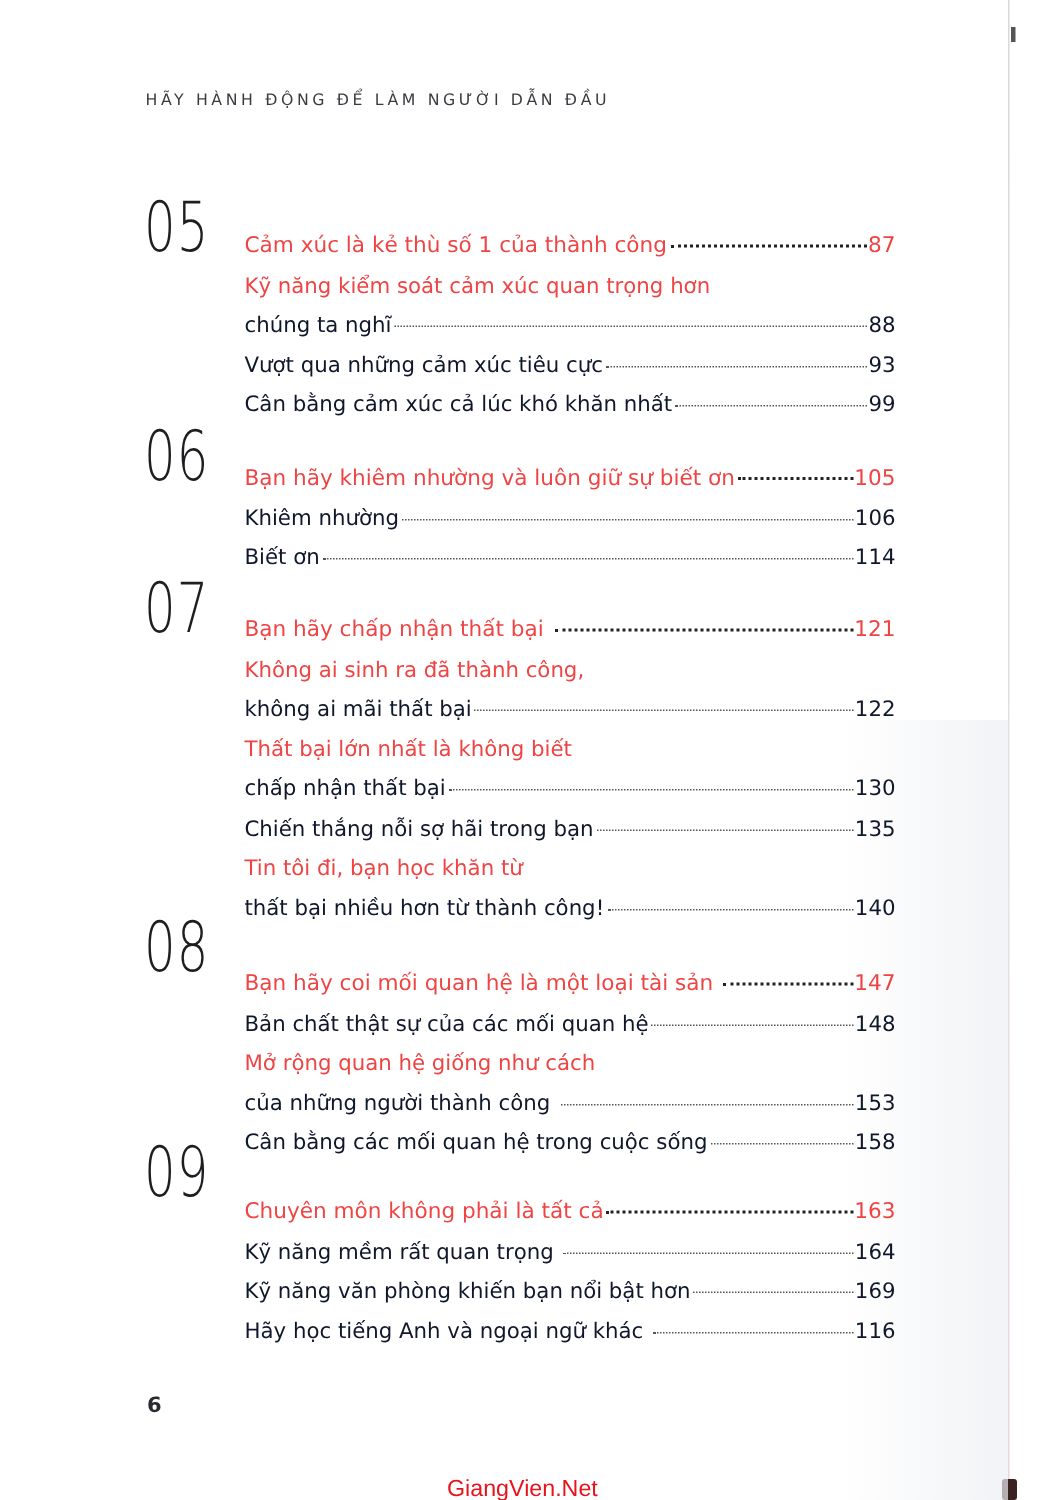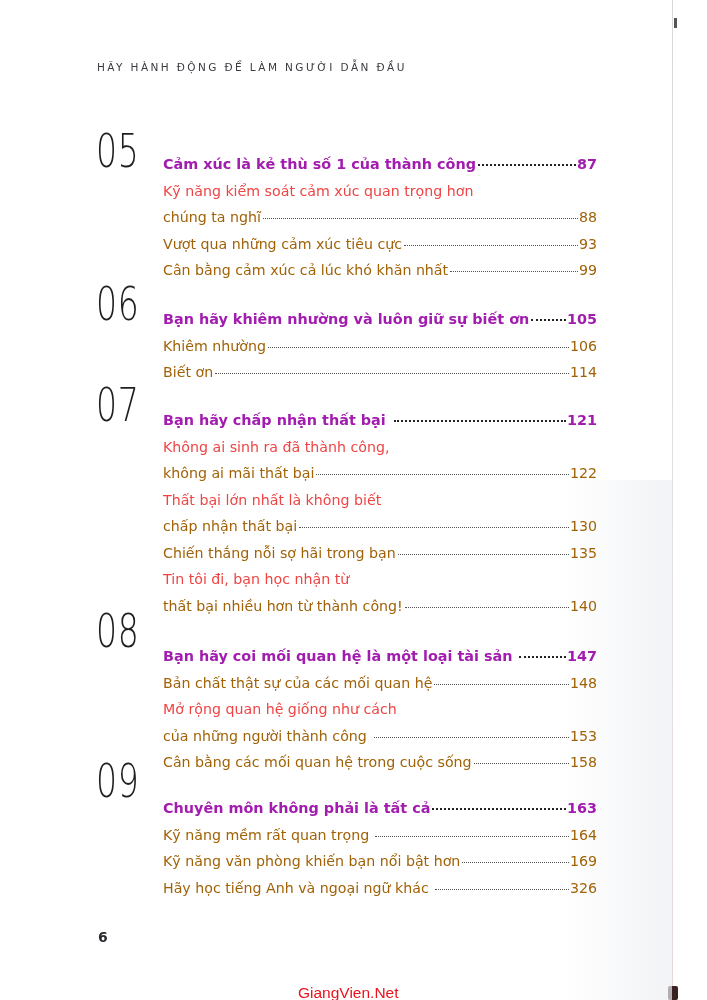--- a/index.html
+++ b/index.html
@@ -31,23 +31,23 @@
     .chapter-num {
       position: absolute; left: 96px; top: 0;
       font-family: "DejaVu Sans", sans-serif; font-weight: 200;
       font-size: 46px; line-height: 40px; color: #1e1e22;
       transform: scaleX(0.72); transform-origin: left top;
       letter-spacing: 1px;
     }
     .entries { position: absolute; left: 163px; width: 434px; }
     .entry {
       display: flex; align-items: baseline;
-      font-size: 14.2px; line-height: 26.5px; color: #a16207;
-    }
-    .entry.title { font-weight: bold; color: #a21caf; font-size: 14.4px; }
+      font-size: 14.2px; line-height: 26.5px; color: #0f172a;
+    }
+    .entry.title { font-weight: normal; color: #ef4444; font-size: 14.4px; }
     .entry .label { white-space: nowrap; }
     .entry .dots {
       flex: 1; margin: 0 1px 0 2px; height: 1px;
       border-bottom: 1.5px dotted #555;
       position: relative; top: -3px; min-width: 10px;
     }
     .entry.title .dots { border-bottom: 2px dotted #222; }
     .entry .page { white-space: nowrap; }
     .entry-first { font-size: 14.2px; line-height: 26.5px; color: #ef4444; white-space: nowrap; }
     .folio {
@@ -136,21 +136,21 @@
     <div class="entry">
       <span class="label">chấp nhận thất bại</span>
         <span class="dots"></span>
         <span class="page">130</span>
     </div>
     <div class="entry">
       <span class="label">Chiến thắng nỗi sợ hãi trong bạn</span>
         <span class="dots"></span>
         <span class="page">135</span>
     </div>
-    <div class="entry-first">Tin tôi đi, bạn học nhận từ</div>
+    <div class="entry-first">Tin tôi đi, bạn học khăn từ</div>
     <div class="entry">
       <span class="label">thất bại nhiều hơn từ thành công!</span>
         <span class="dots"></span>
         <span class="page">140</span>
     </div>
   </div>
 </div>
 
 <div class="chapter" style="top:611px;">
   <div class="chapter-num">08</div>
@@ -193,19 +193,19 @@
         <span class="page">164</span>
     </div>
     <div class="entry">
       <span class="label">Kỹ năng văn phòng khiến bạn nổi bật hơn</span>
         <span class="dots"></span>
         <span class="page">169</span>
     </div>
     <div class="entry">
       <span class="label">Hãy học tiếng Anh và ngoại ngữ khác</span>
         <span class="dots" style="margin-left:6px;"></span>
-        <span class="page">326</span>
+        <span class="page">116</span>
     </div>
   </div>
 </div>
 
 <div class="folio">6</div>
 <div class="watermark">GiangVien.Net</div>
 
 </body></html>

